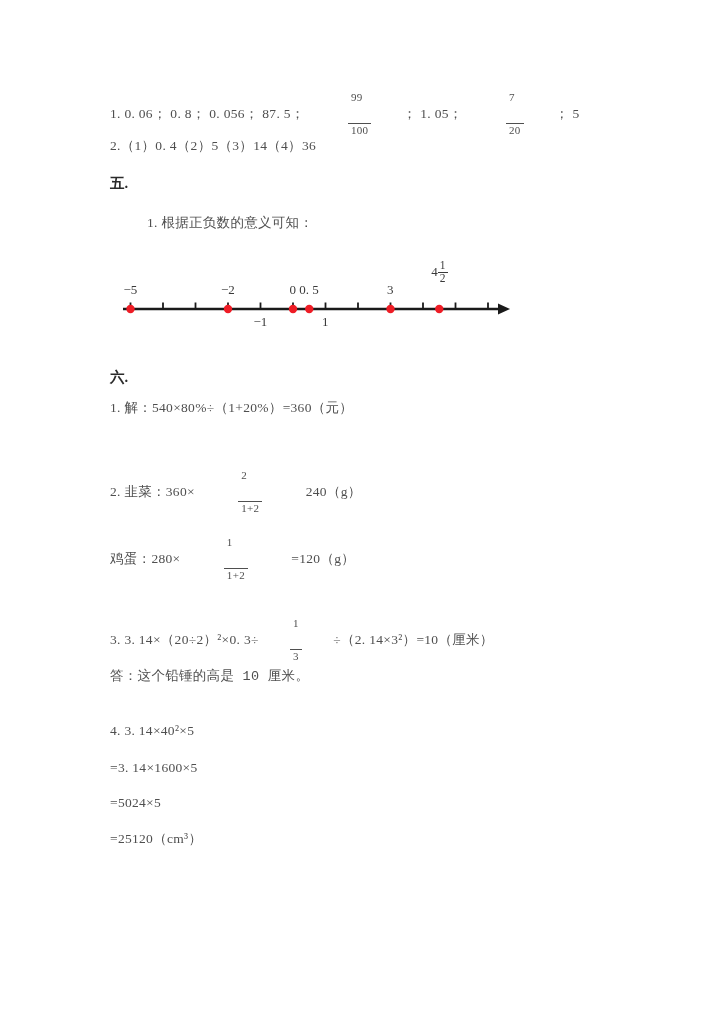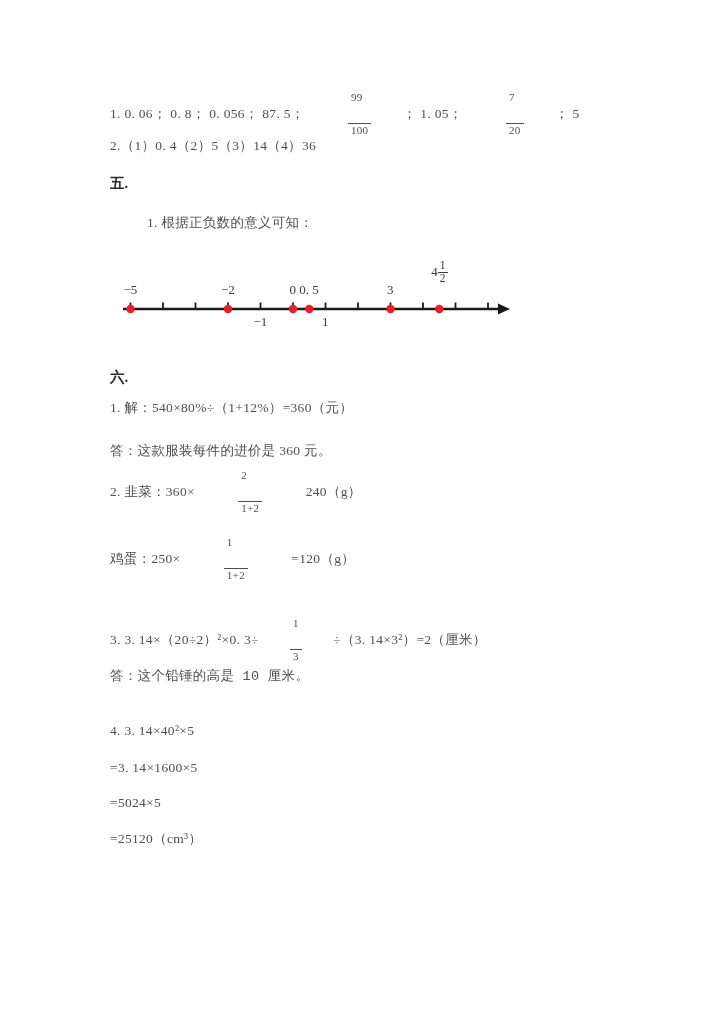--- a/index.html
+++ b/index.html
@@ -161,54 +161,53 @@
         <div class="nl-label" style="top: 24px; left: 194.25px; text-align: center;">0. 5</div>
         <div class="nl-label" style="top: 24px; left: 282px;">3</div>
         <div class="nl-label" style="top: 3px; left: 326.25px;"><span>4</span><span class="nl-frac"><span class="num">1</span><span class="den">2</span></span></div>
         <div class="nl-label" style="top: 56px; left: 148.5px;">−1</div>
         <div class="nl-label" style="top: 56px; left: 217px;">1</div>
       </div>
   </div>
 
   <div class="sec-head" style="top:368px;">六.</div>
 
-  <div class="row" style="top:400px;">1. 解：540×80%÷（1+12%）=360（元）</div>
-  <div class="row" style="top:443px;">答：这款服装每件的进价是 360 元。</div>
+  <div class="row" style="top:400px;">1. 解：540×80%÷（1+20%）=360（元）</div>
 
   <div class="row" style="top:470px;">
     <span class="inline">2. 韭菜：360×</span>
     <span class="sp-l"></span>
     <span class="frac">
       <span class="num">2</span>
       <span class="den">1+2</span>
     </span>
     <span class="sp-l"></span>
     <span class="inline">240（g）</span>
   </div>
 
   <div class="row" style="top:537px;">
-    <span class="inline">鸡蛋：250×</span>
+    <span class="inline">鸡蛋：280×</span>
     <span class="sp-l"></span>
     <span class="frac">
       <span class="num">1</span>
       <span class="den">1+2</span>
     </span>
     <span class="sp-l"></span>
     <span class="inline">=120（g）</span>
   </div>
 
   <div class="row" style="top:618px;">
     <span class="inline">3. 3. 14×（20÷2）²×0. 3÷</span>
     <span class="sp-m"></span>
     <span class="frac">
       <span class="num">1</span>
       <span class="den">3</span>
     </span>
     <span class="sp-m"></span>
-    <span class="inline">÷（3. 14×3²）=2（厘米）</span>
+    <span class="inline">÷（2. 14×3²）=10（厘米）</span>
   </div>
 
   <div class="row" style="top:669px;font-family:Liberation Mono, monospace;">答：这个铅锤的高是 10 厘米。</div>
 
   <div class="row" style="top:723px;">4. 3. 14×40²×5</div>
   <div class="row" style="top:760px;">=3. 14×1600×5</div>
   <div class="row" style="top:795px;">=5024×5</div>
   <div class="row" style="top:831px;">=25120（cm³）</div>
 
 </div>

